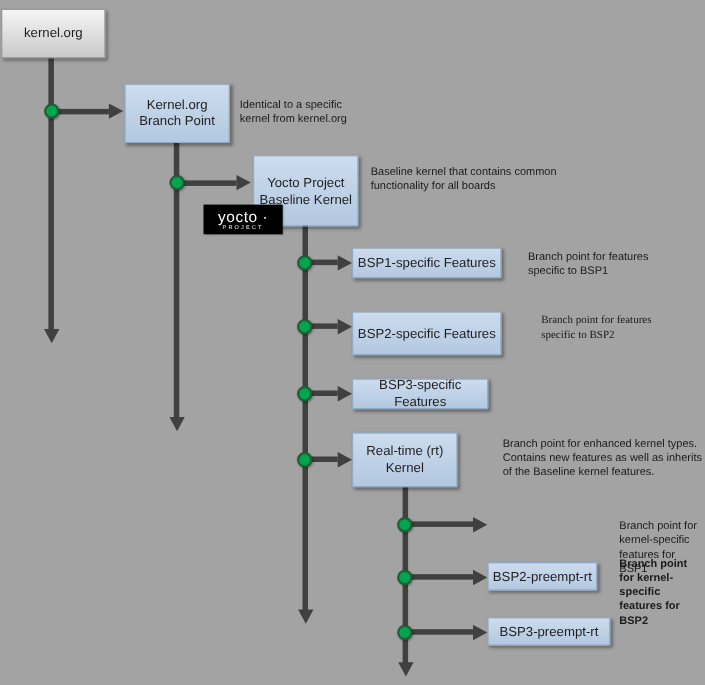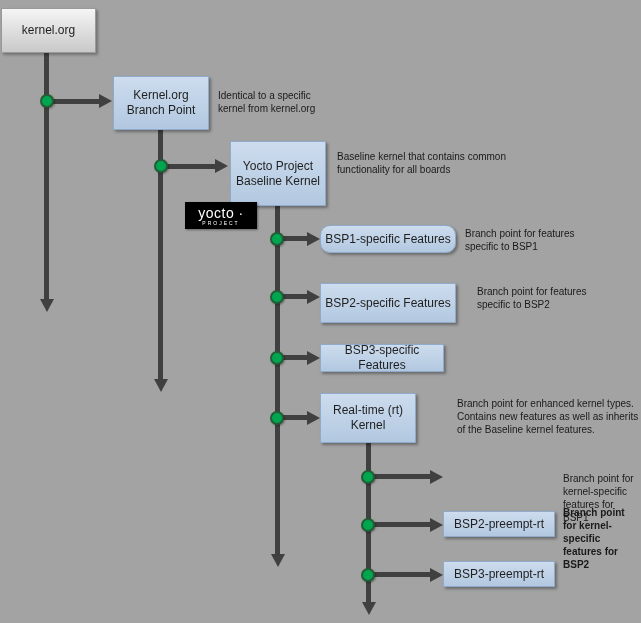--- a/index.html
+++ b/index.html
@@ -154,52 +154,52 @@
   <div class="node" style="left:113px; top:76px; width:96px; height:54px;">
     <span>Kernel.org</span>
     <span>Branch Point</span>
   </div>
 
   <div class="node" style="left:230px; top:141px; width:96px; height:65px;text-align:right;">
     <span>Yocto Project</span>
     <span>Baseline Kernel</span>
   </div>
 
-  <div class="logo" style="left:185px; top:202px; width:72px; height:27px;">
+  <div class="logo" style="left:185px; top:186px; width:72px; height:27px;">
     <span class="logo-main">yocto ·</span>
     <span class="logo-sub">PROJECT</span>
   </div>
 
-  <div class="node" style="left:320px; top:225px; width:136px; height:28px;border-radius:10px;">
+  <div class="node" style="left:320px; top:225px; width:136px; height:28px;">
     <span>BSP1-specific Features</span>
   </div>
 
   <div class="node" style="left:320px; top:283px; width:136px; height:40px;">
     <span>BSP2-specific Features</span>
   </div>
 
   <div class="node" style="left:320px; top:344px; width:124px; height:28px;">
     <span>BSP3-specific Features</span>
   </div>
 
   <div class="node" style="left:320px; top:393px; width:96px; height:50px;">
     <span>Real-time (rt)</span>
     <span>Kernel</span>
   </div>
 
 
-  <div class="node" style="left:443px; top:511px; width:112px; height:26px;">
+  <div class="node" style="left:443px; top:511px; width:100px; height:26px;">
     <span>BSP2-preempt-rt</span>
   </div>
 
   <div class="node" style="left:443px; top:561px; width:112px; height:26px;">
     <span>BSP3-preempt-rt</span>
   </div>
 
   <div class="note" style="left:218px; top:89px; width:120px;">Identical to a specific kernel from kernel.org</div>
   <div class="note" style="left:337px; top:150px; width:178px;">Baseline kernel that contains common functionality for all boards</div>
-  <div class="note" style="left:465px; top:227px; width:118px;">Branch point for features specific to BSP1</div>
-  <div class="note" style="left:477px; top:285px; width:118px;">Branch point for features specific to BSP2</div>
+  <div class="note" style="left:480px; top:227px; width:118px;">Branch point for features specific to BSP1</div>
+  <div class="note" style="left:492px; top:285px; width:118px;font-family:Liberation Serif, serif;">Branch point for features specific to BSP2</div>
   <div class="note" style="left:425px; top:397px; width:200px;margin-left:32px;">Branch point for enhanced kernel types. Contains new features as well as inherits all of the Baseline kernel features.</div>
   <div class="note" style="left:563px; top:472px; width:76px;">Branch point for kernel-specific features for BSP1</div>
   <div class="note" style="left:563px; top:506px; width:76px;font-weight:bold;">Branch point for kernel-specific features for BSP2</div>
 
 </div>
 
 </body></html>

